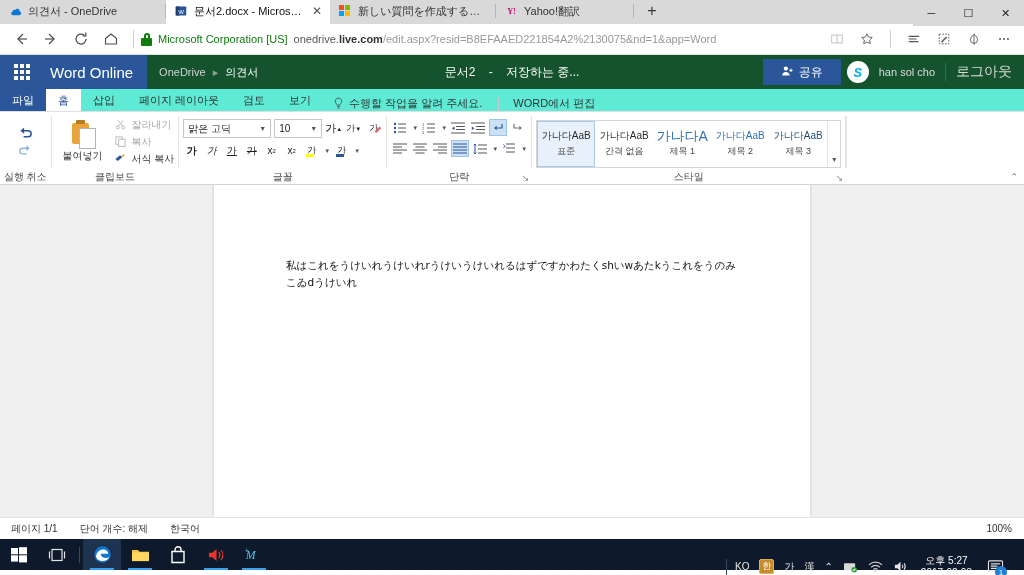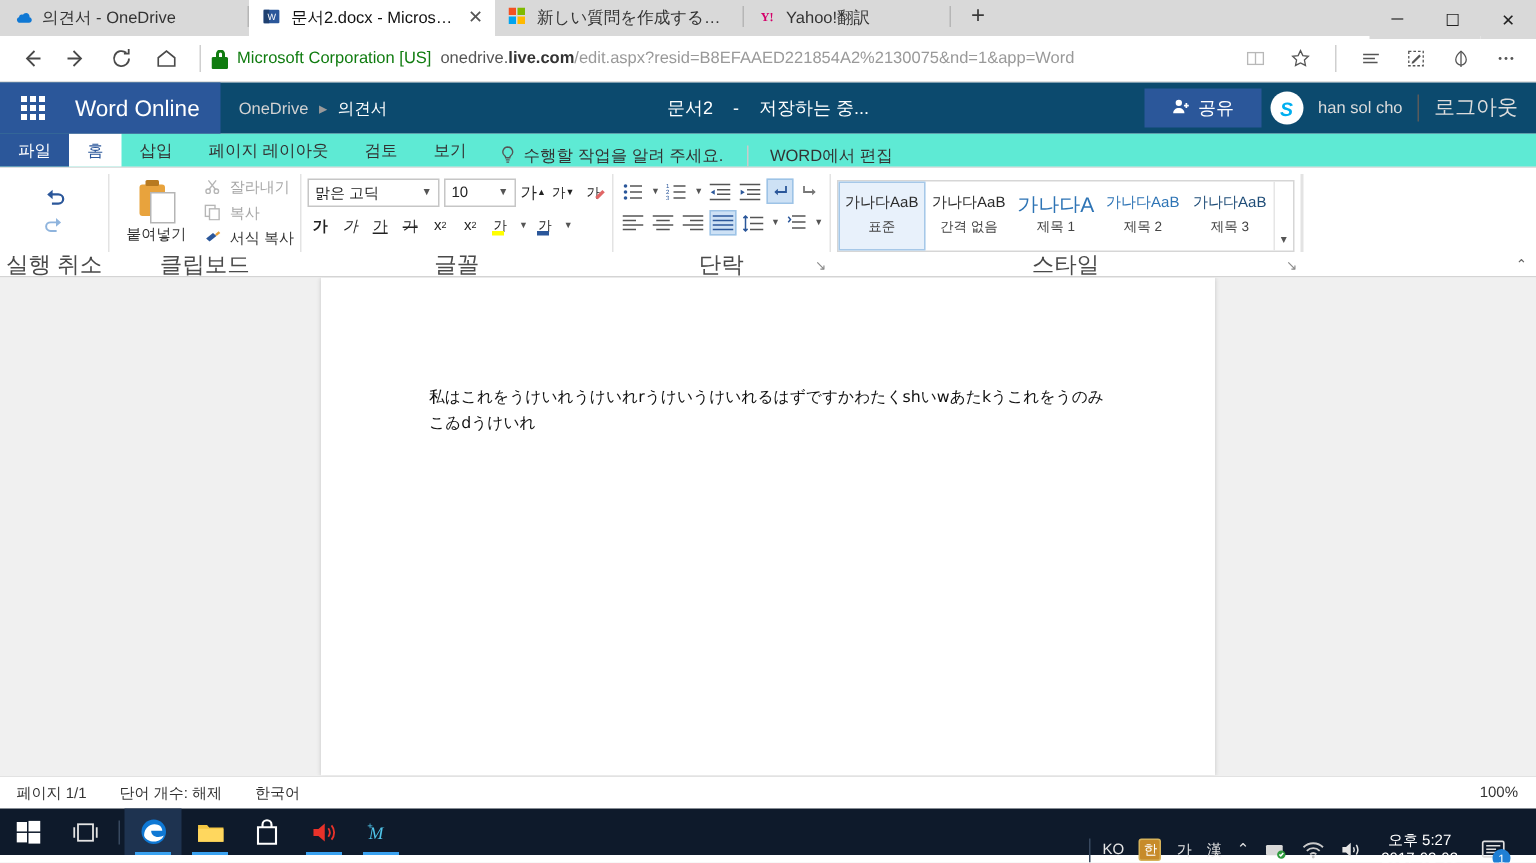--- a/index.html
+++ b/index.html
@@ -40,21 +40,21 @@
   .lock .shackle{position:absolute;top:0;left:2.5px;width:6px;height:6px;border:2px solid #107c10;
                  border-bottom:none;border-radius:3px 3px 0 0;box-sizing:border-box;}
   .secure{font-size:11px;color:#107c10;white-space:nowrap;}
   .url{font-size:11px;color:#999;white-space:nowrap;overflow:hidden;}
   .url b{color:#333;font-weight:700;}
   .url .dom{color:#555;}
   .toolicons{display:flex;align-items:center;gap:2px;}
   .ticon{width:28px;height:26px;display:flex;align-items:center;justify-content:center;color:#555;}
 
   
-  .wbar{height:34px;background:#0c4a6e;display:flex;align-items:center;position:relative;}
+  .wbar{height:34px;background:#14532d;display:flex;align-items:center;position:relative;}
   .waffle{width:44px;height:34px;background:#2b579a;display:flex;align-items:center;justify-content:center;}
   .waffle .grid{display:grid;grid-template-columns:repeat(3,4px);grid-template-rows:repeat(3,4px);gap:2px;}
   .waffle .grid i{display:block;width:4px;height:4px;background:#fff;}
   .wbrand{background:#2b579a;height:34px;display:flex;align-items:center;padding:0 14px 0 6px;
           color:#fff;font-size:15px;}
   .wcrumb{font-size:11px;color:#d2d2d2;padding-left:12px;white-space:nowrap;}
   .wcrumb .arr{color:#9a9a9a;padding:0 4px;}
   .wcrumb .cur{color:#fff;}
   .wdocstat{position:absolute;left:0;right:0;text-align:center;font-size:12px;color:#ffffff;
             pointer-events:none;}
@@ -75,21 +75,21 @@
   .tellme{display:flex;align-items:center;gap:5px;font-size:11px;color:#333;padding:0 10px;}
   .bulb{width:11px;height:13px;color:#b08500;font-size:12px;line-height:1;}
   .ribsep{width:1px;height:14px;background:#cbcbcb;margin:0 6px;}
   .editword{font-size:11px;color:#333;padding:0 8px;}
 
   
   .ribbon{height:72px;background:#ffffff;display:flex;align-items:stretch;border-bottom:1px solid #d4d4d4;
           position:relative;}
   .grp{display:flex;flex-direction:column;align-items:center;position:relative;padding:0 4px;}
   .grp .gbody{flex:1;display:flex;align-items:center;padding-top:2px;}
-  .grp .glabel{font-size:15px;color:#4a4a4a;height:15px;line-height:15px;text-align:center;width:100%;}
+  .grp .glabel{font-size:10px;color:#4a4a4a;height:15px;line-height:15px;text-align:center;width:100%;font-family:Liberation Serif, serif;}
   .grpdiv{width:1px;background:#e3e3e3;margin:4px 0 16px 0;}
   .dlg{position:absolute;right:2px;bottom:1px;font-size:9px;color:#8a8a8a;}
 
   .undocol{display:flex;flex-direction:column;gap:1px;padding:0 10px;}
   .undoicon{font-size:15px;color:#2b579a;line-height:15px;}
   .redoicon{font-size:14px;color:#6fa0dc;line-height:14px;}
 
   .bigbtn{display:flex;flex-direction:column;align-items:center;width:54px;}
   .clipimg{width:26px;height:28px;position:relative;}
   .clipimg .cb{position:absolute;left:2px;top:3px;width:17px;height:21px;background:#e8a33d;border-radius:2px;}

